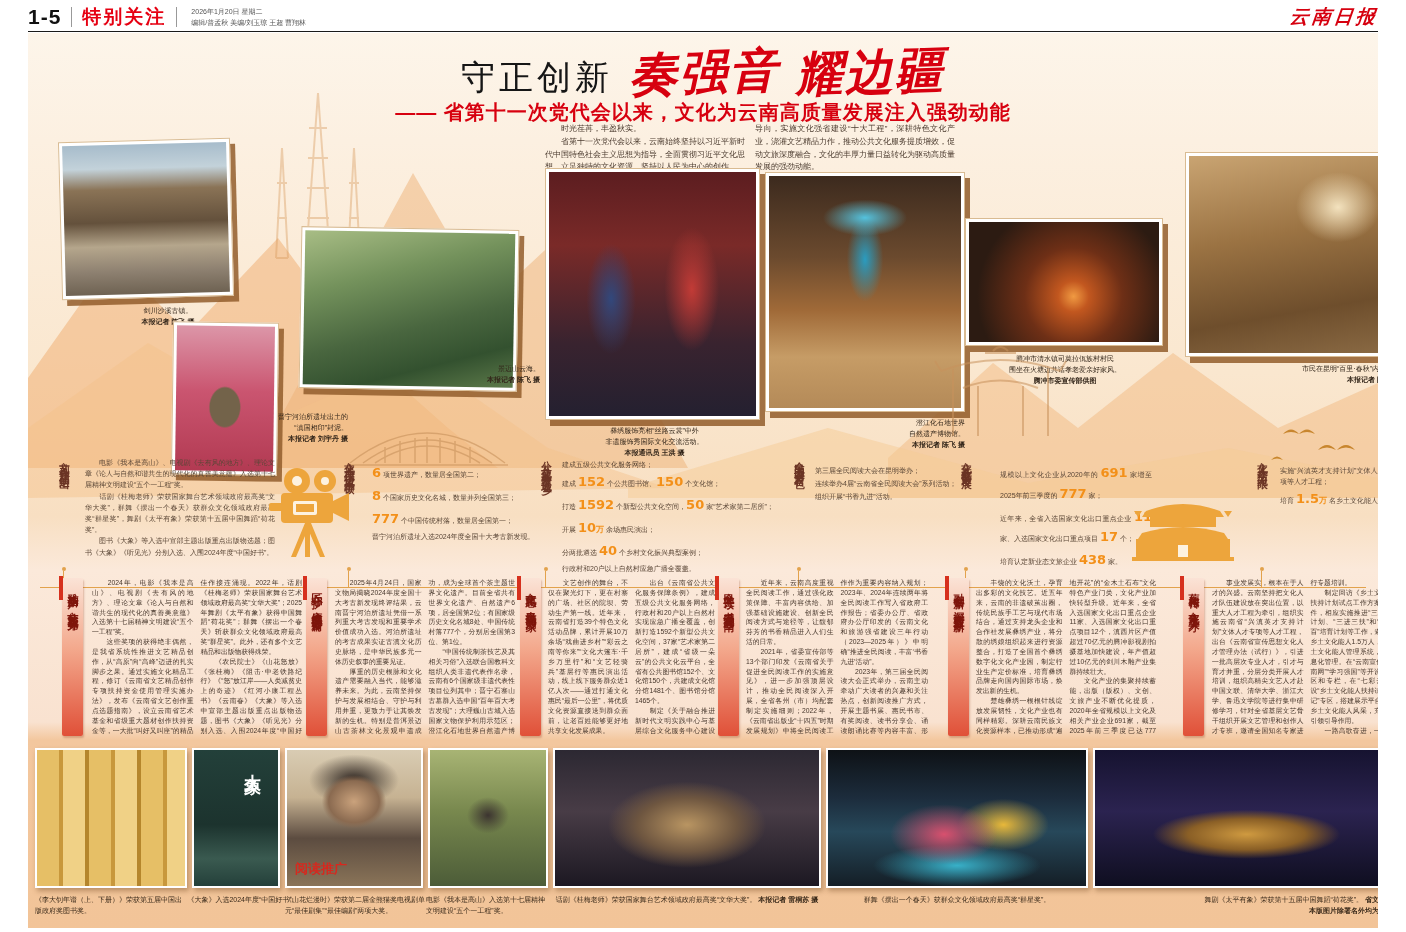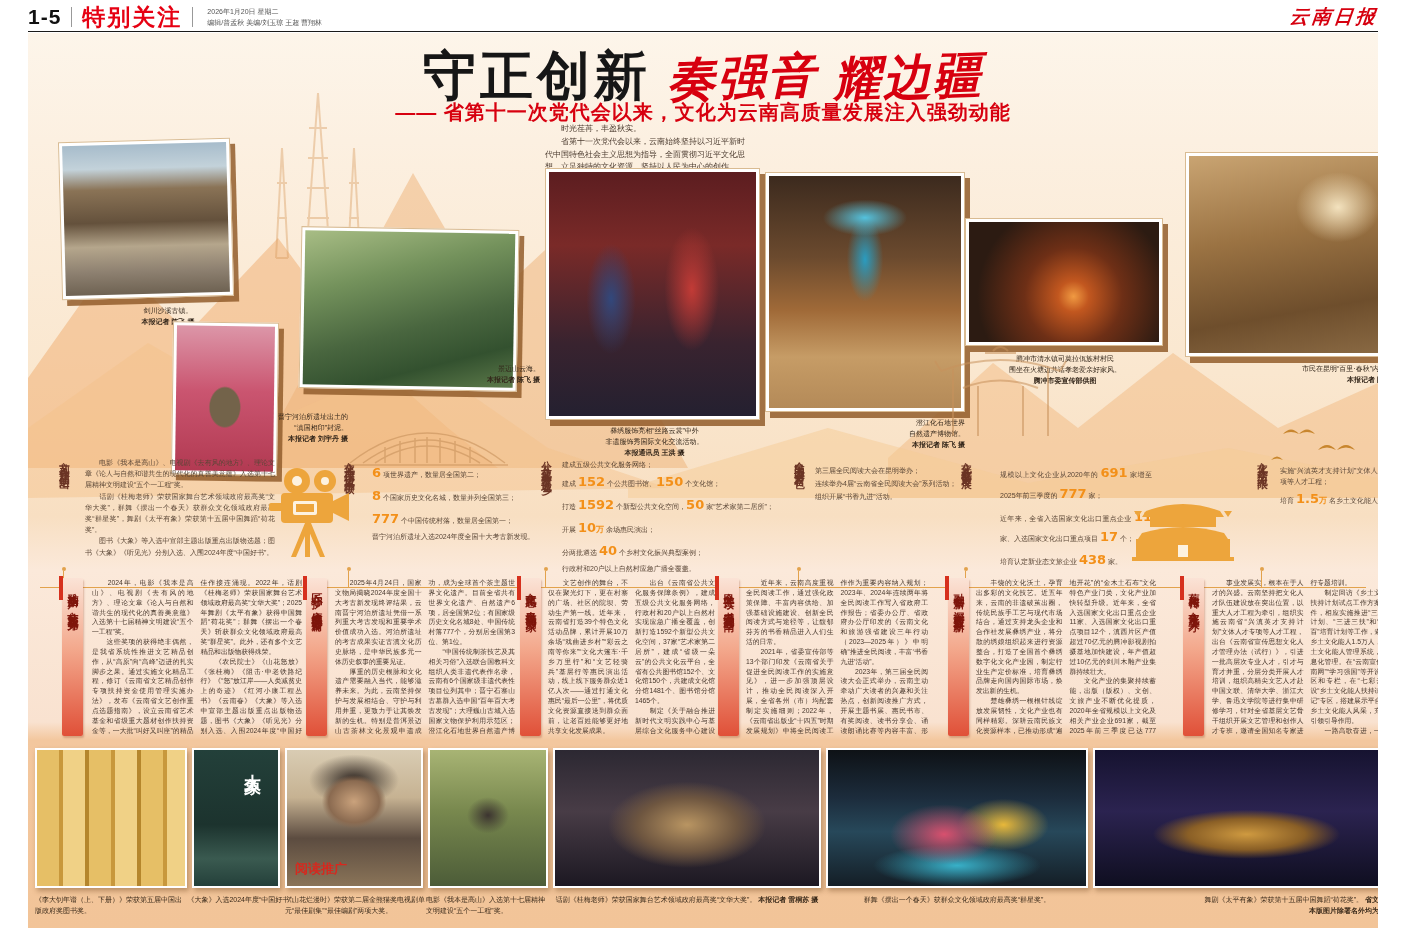--- a/index.html
+++ b/index.html
@@ -4,34 +4,34 @@
 <style>
   *{box-sizing:border-box;margin:0;padding:0}
   html,body{background:#e9e9e9}
   body{font-family:"Liberation Sans","DejaVu Sans",sans-serif}
   #page{position:relative;width:1406px;height:932px;background:#fff;margin:0 auto;overflow:hidden}
 
   
   #hdr{position:absolute;left:28px;top:4px;width:1350px;height:26px;display:flex;align-items:center}
   .pageno{font-size:21px;font-weight:900;color:#111;letter-spacing:1px}
   .hsep{width:1px;height:20px;background:#999;margin:0 10px}
-  .sect{font-size:23px;font-weight:900;color:#e60012;letter-spacing:2px}
+  .sect{font-size:19px;font-weight:900;color:#e60012;letter-spacing:2px}
   .hmeta{font-size:7px;line-height:1.6;color:#555;margin-left:4px}
   .masthead{margin-left:auto;font-family:"DejaVu Serif",serif;font-style:italic;font-weight:bold;
     font-size:19px;color:#d6000f;letter-spacing:3px;transform:skewX(-6deg)}
   #hrule{position:absolute;left:28px;top:31px;width:1350px;border-top:1.5px solid #1a1a1a}
 
   
   #content{position:absolute;left:28px;top:33px;width:1350px;height:895px;overflow:hidden;
     background:linear-gradient(180deg,#fdf5ea 0%,#fcf0e1 12%,#fae7cf 38%,#f8dfc2 54%,#fbe9da 60%,#f9e2d0 77%,#f3c79e 79%,#f2c498 100%)}
   svg.deco{position:absolute;pointer-events:none}
 
   
   #headline{position:absolute;top:8px;left:50%;transform:translateX(-50%);display:flex;align-items:baseline;gap:16px;white-space:nowrap}
-  .hl-black{font-size:53px;font-weight:700;color:#161616;letter-spacing:4px}
+  .hl-black{font-size:34px;font-weight:400;color:#161616;letter-spacing:4px}
   .hl-red{font-family:"DejaVu Serif",serif;font-size:48px;font-weight:900;font-style:italic;color:#d7000f;
     letter-spacing:2px;transform:rotate(-2deg)}
   #subtitle{position:absolute;top:66px;left:50%;transform:translateX(-50%);font-size:20px;font-weight:bold;color:#d7000f;letter-spacing:1px}
 
   
   .intro-col{position:absolute;top:90px;width:200px;font-size:8px;line-height:1.6;color:#4a3a2e;
     text-align:justify;white-space:pre-line}
 
   
   .photo{position:absolute;background:#fff;padding:3px;border:1px solid #d9bb92;box-shadow:5px 6px 0 rgba(146,93,44,.85)}
@@ -123,20 +123,21 @@
 
     <div id="headline">
       <span class="hl-black">守正创新</span>
       <span class="hl-red">奏强音</span>
       <span class="hl-red">耀边疆</span>
     </div>
     <div id="subtitle">—— 省第十一次党代会以来，文化为云南高质量发展注入强劲动能</div>
 
     <div class="intro-col" style="left:517px">　　时光荏苒，丰盈秋实。
 　　省第十一次党代会以来，云南始终坚持以习近平新时代中国特色社会主义思想为指导，全面贯彻习近平文化思想，立足独特的文化资源，坚持以人民为中心的创作</div>
+    <div class="intro-col" style="left:727px">导向，实施文化强省建设“十大工程”，深耕特色文化产业，浇灌文艺精品力作，推动公共文化服务提质增效，促动文旅深度融合，文化的丰厚力量日益转化为驱动高质量发展的强劲动能。</div>
 
     <div class="photo" style="left:32px;top:107px;width:172px;height:158px;transform:rotate(-1.5deg)">
         <div class="img ph-shaxi"></div>
       </div>
     <div class="cap tc" style="left:60px;top:272px;width:160px">
       <span style="white-space:pre-line">剑川沙溪古镇。</span><br>
       <b>本报记者 陈飞 摄</b>
     </div>
 
     <div class="photo" style="left:272px;top:195px;width:218px;height:162px;transform:rotate(1deg)">

